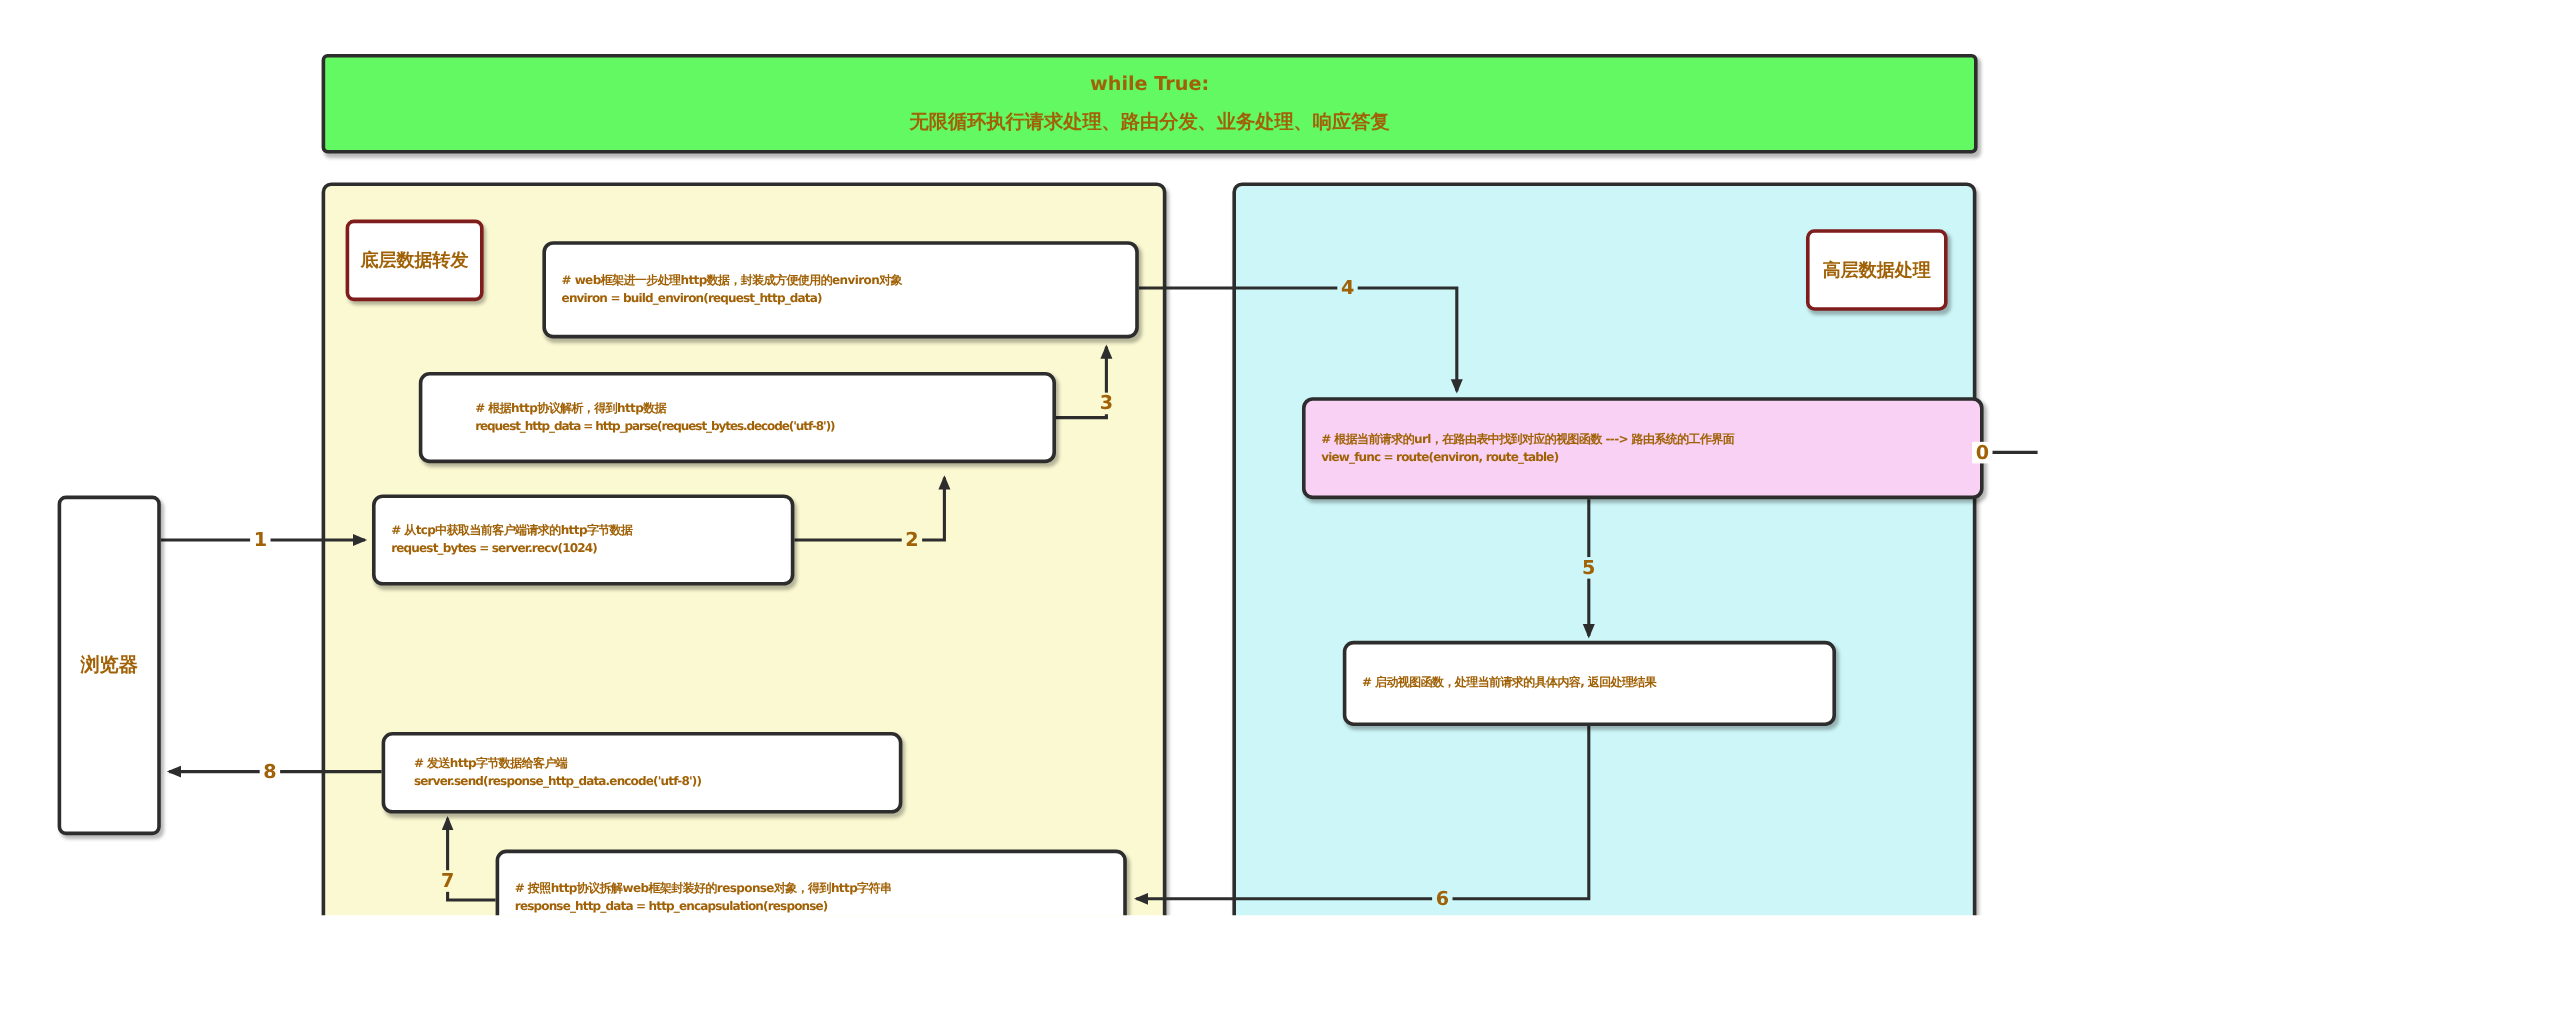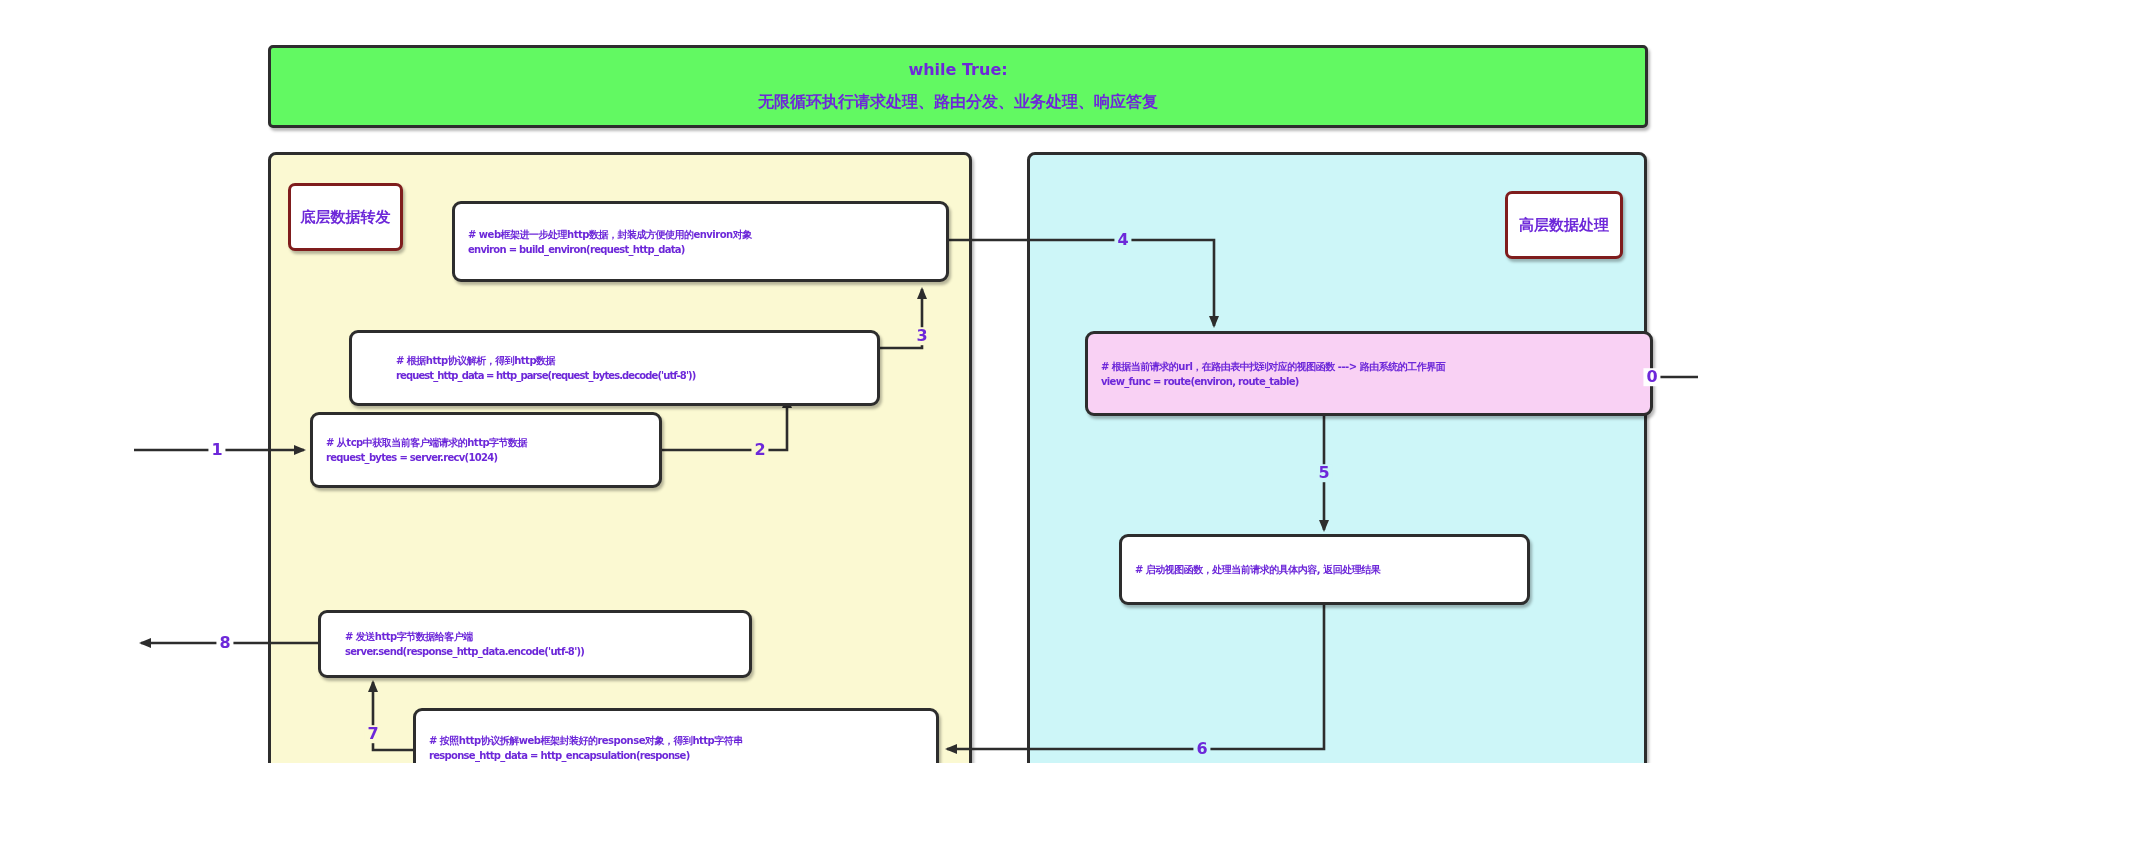--- a/index.html
+++ b/index.html
@@ -1,18 +1,18 @@
 <!DOCTYPE html>
 <html><head>
 <meta charset="utf-8">
 <style>
   html,body{margin:0;padding:0;background:#ffffff;}
   .stage{
     position:relative;width:2134px;height:763px;background:#ffffff;overflow:hidden;
-    font-family:"DejaVu Sans","Liberation Sans",sans-serif;color:#6d28d9;
+    font-family:"DejaVu Sans","Liberation Sans",sans-serif;color:#a16207;
   }
   .abs{position:absolute;box-sizing:border-box;}
   
   .panel{border:3px solid #2d2d2d;border-radius:8px;box-shadow:2px 3px 3px rgba(0,0,0,0.28);}
   .panel.yellow{background:#fbf9d2;}
   .panel.cyan{background:#cdf6f8;}
   .banner{
     background:#62f962;border:3px solid #2d2d2d;border-radius:5px;
     box-shadow:2px 3px 3px rgba(0,0,0,0.28);
     display:flex;flex-direction:column;justify-content:space-evenly;align-items:center;
@@ -76,34 +76,37 @@
       <path d="M880,348 H922 V289" marker-end="url(#ah)"></path>
       <path d="M949,240 H1214 V326" marker-end="url(#ah)"></path>
       <path d="M1324,416 V530" marker-end="url(#ah)"></path>
       <path d="M1324,605 V749 H947" marker-end="url(#ah)"></path>
       <path d="M413,750 H373 V682" marker-end="url(#ah)"></path>
       <path d="M318,643 H141" marker-end="url(#ah)"></path>
       <path d="M1698,377 H1612" marker-end="url(#ah)"></path>
     </g>
   </svg>
 
+  <div class="abs browser" style="left:48px;top:413px;width:86px;height:283px;">
+    <span>浏览器</span>
+  </div>
 
   <div class="abs tag panel-label" style="left:288px;top:183px;width:115px;height:68px;">
     <span>底层数据转发</span>
   </div>
   <div class="abs tag panel-label" style="left:1505px;top:191px;width:118px;height:68px;">
     <span>高层数据处理</span>
   </div>
 
   <div class="abs node" style="left:452px;top:201px;width:497px;height:81px;">
     <div class="comment"># web框架进一步处理http数据，封装成方便使用的environ对象</div>
     <div class="code">environ = build_environ(request_http_data)</div>
   </div>
 
-  <div class="abs node" style="left:349px;top:330px;width:531px;height:76px;padding-left:44px;">
+  <div class="abs node" style="left:349px;top:310px;width:531px;height:76px;padding-left:44px;">
     <div class="comment"># 根据http协议解析，得到http数据</div>
     <div class="code" style="letter-spacing:-0.9px;">request_http_data = http_parse(request_bytes.decode('utf-8'))</div>
   </div>
 
   <div class="abs node" style="left:310px;top:412px;width:352px;height:76px;">
     <div class="comment"># 从tcp中获取当前客户端请求的http字节数据</div>
     <div class="code">request_bytes = server.recv(1024)</div>
   </div>
 
   <div class="abs node" style="left:318px;top:610px;width:434px;height:68px;padding-left:24px;">

